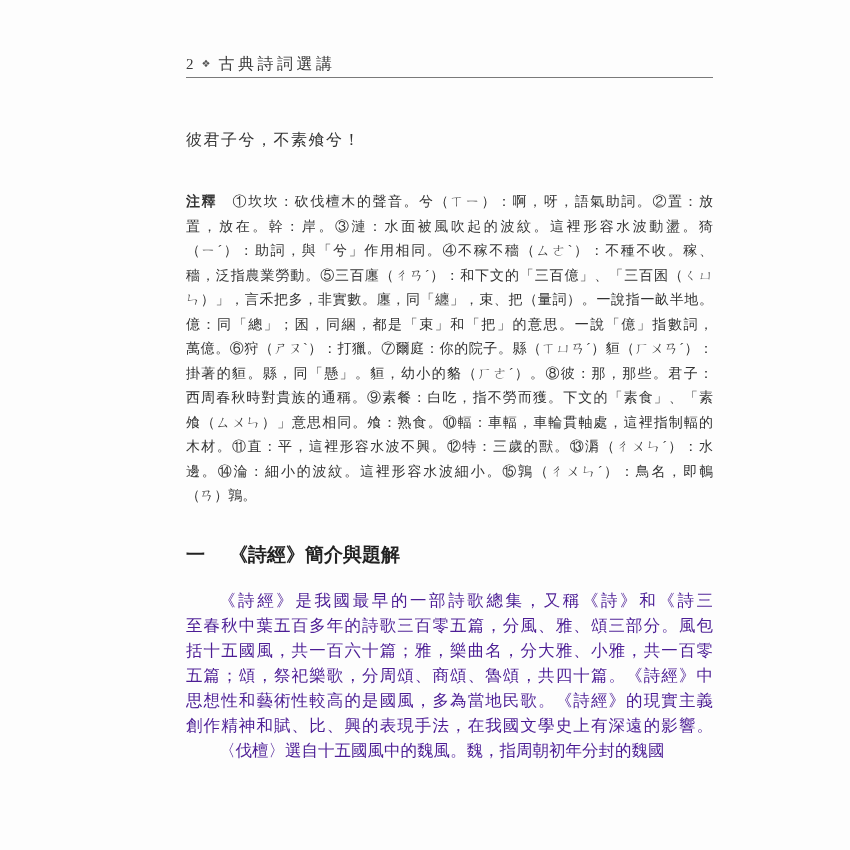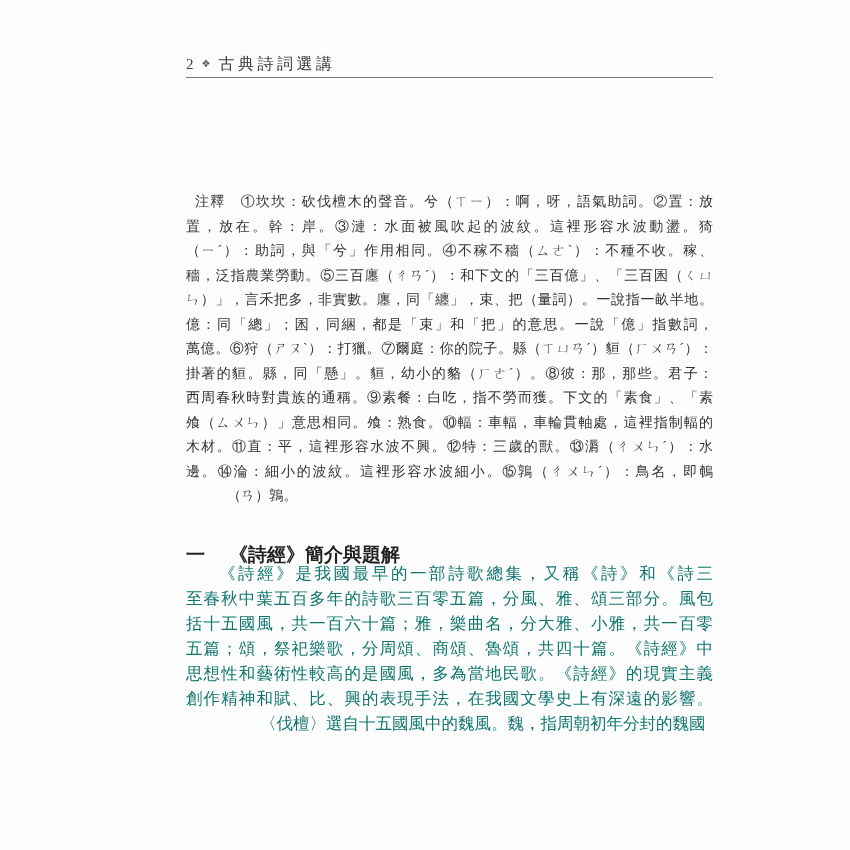--- a/index.html
+++ b/index.html
@@ -27,54 +27,55 @@
   .poem{
     position:absolute;left:186px;top:130px;
     font-size:16px;letter-spacing:1.5px;color:#333;
   }
   
   .tline{
     text-align:justify;
     text-align-last:justify;
     overflow:hidden;
   }
-  .tline.last{text-align-last:left;margin-left:41px;}
+  .tline.last{text-align-last:left;}
   .tline.indent{text-indent:2em;}
   
   .ann-block{
     position:absolute;left:186px;top:190px;width:527px;
     font-size:14px;color:#333;
   }
   .ann-block .tline{line-height:24.5px;height:24.5px;}
-  .ann-label{font-weight:normal;margin-left:9px;}
+  .ann-label{font-weight:bold;}
   
   .section-heading{
     position:absolute;left:186px;top:542px;
     display:flex;font-weight:bold;font-size:19px;color:#222;
   }
   .sec-num{margin-right:24px;}
   
   .body-block{
-    position:absolute;left:186px;top:561px;width:527px;
-    font-size:16.5px;color:#0f766e;
+    position:absolute;left:186px;top:588px;width:527px;
+    font-size:16.5px;color:#4c1d95;
   }
   .body-block .tline{line-height:25px;height:25px;}
 </style>
 </head>
 <body>
 
 <div class="page">
 
   <div class="header">
     <span class="pgnum">2</span>
     <span class="orn">❖</span>
     <span class="runtitle">古典詩詞選講</span>
   </div>
   <div class="rule"></div>
 
+  <div class="poem">彼君子兮，不素飧兮！</div>
 
   <div class="ann-block" id="annotation-lines">
       <div class="tline"><span class="ann-label">注釋</span>　①坎坎：砍伐檀木的聲音。兮（ㄒㄧ）：啊，呀，語氣助詞。②置：放</div>
       <div class="tline">置，放在。幹：岸。③漣：水面被風吹起的波紋。這裡形容水波動盪。猗</div>
       <div class="tline">（ㄧˊ）：助詞，與「兮」作用相同。④不稼不穡（ㄙㄜˋ）：不種不收。稼、</div>
       <div class="tline">穡，泛指農業勞動。⑤三百廛（ㄔㄢˊ）：和下文的「三百億」、「三百囷（ㄑㄩ</div>
       <div class="tline">ㄣ）」，言禾把多，非實數。廛，同「纏」，束、把（量詞）。一說指一畝半地。</div>
       <div class="tline">億：同「總」；囷，同綑，都是「束」和「把」的意思。一說「億」指數詞，</div>
       <div class="tline">萬億。⑥狩（ㄕㄡˋ）：打獵。⑦爾庭：你的院子。縣（ㄒㄩㄢˊ）貆（ㄏㄨㄢˊ）：</div>
       <div class="tline">掛著的貆。縣，同「懸」。貆，幼小的貉（ㄏㄜˊ）。⑧彼：那，那些。君子：</div>

